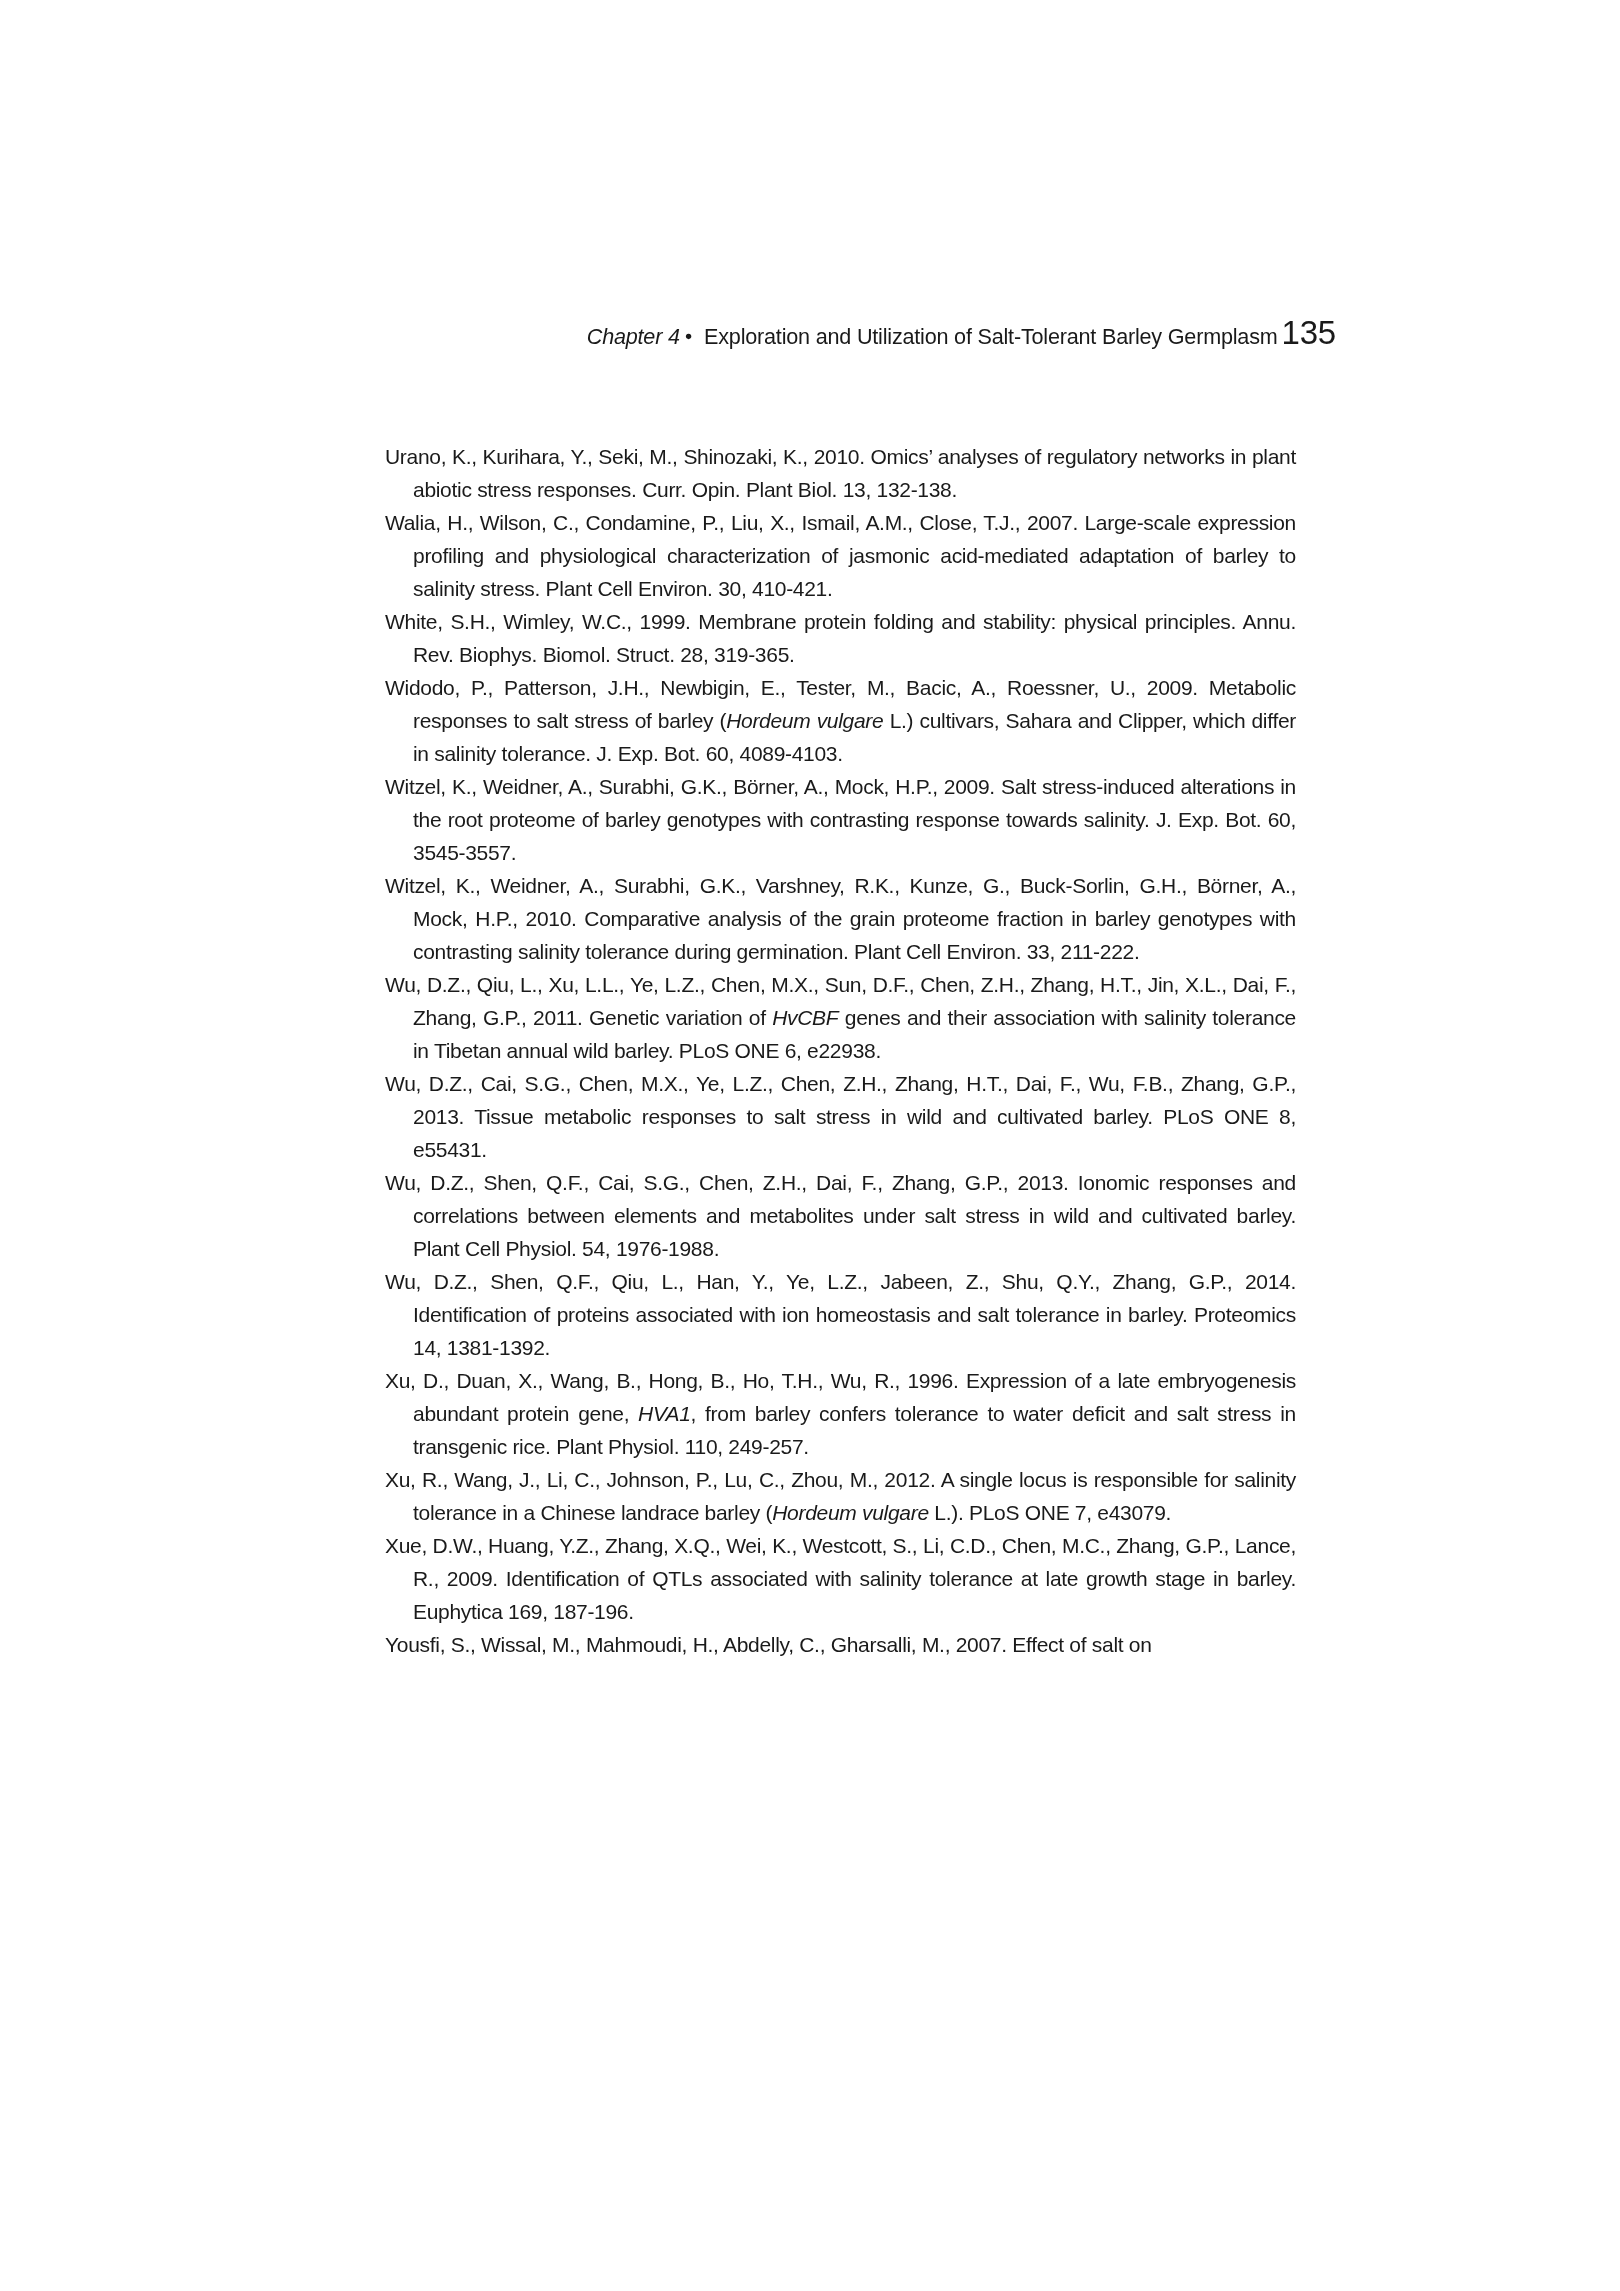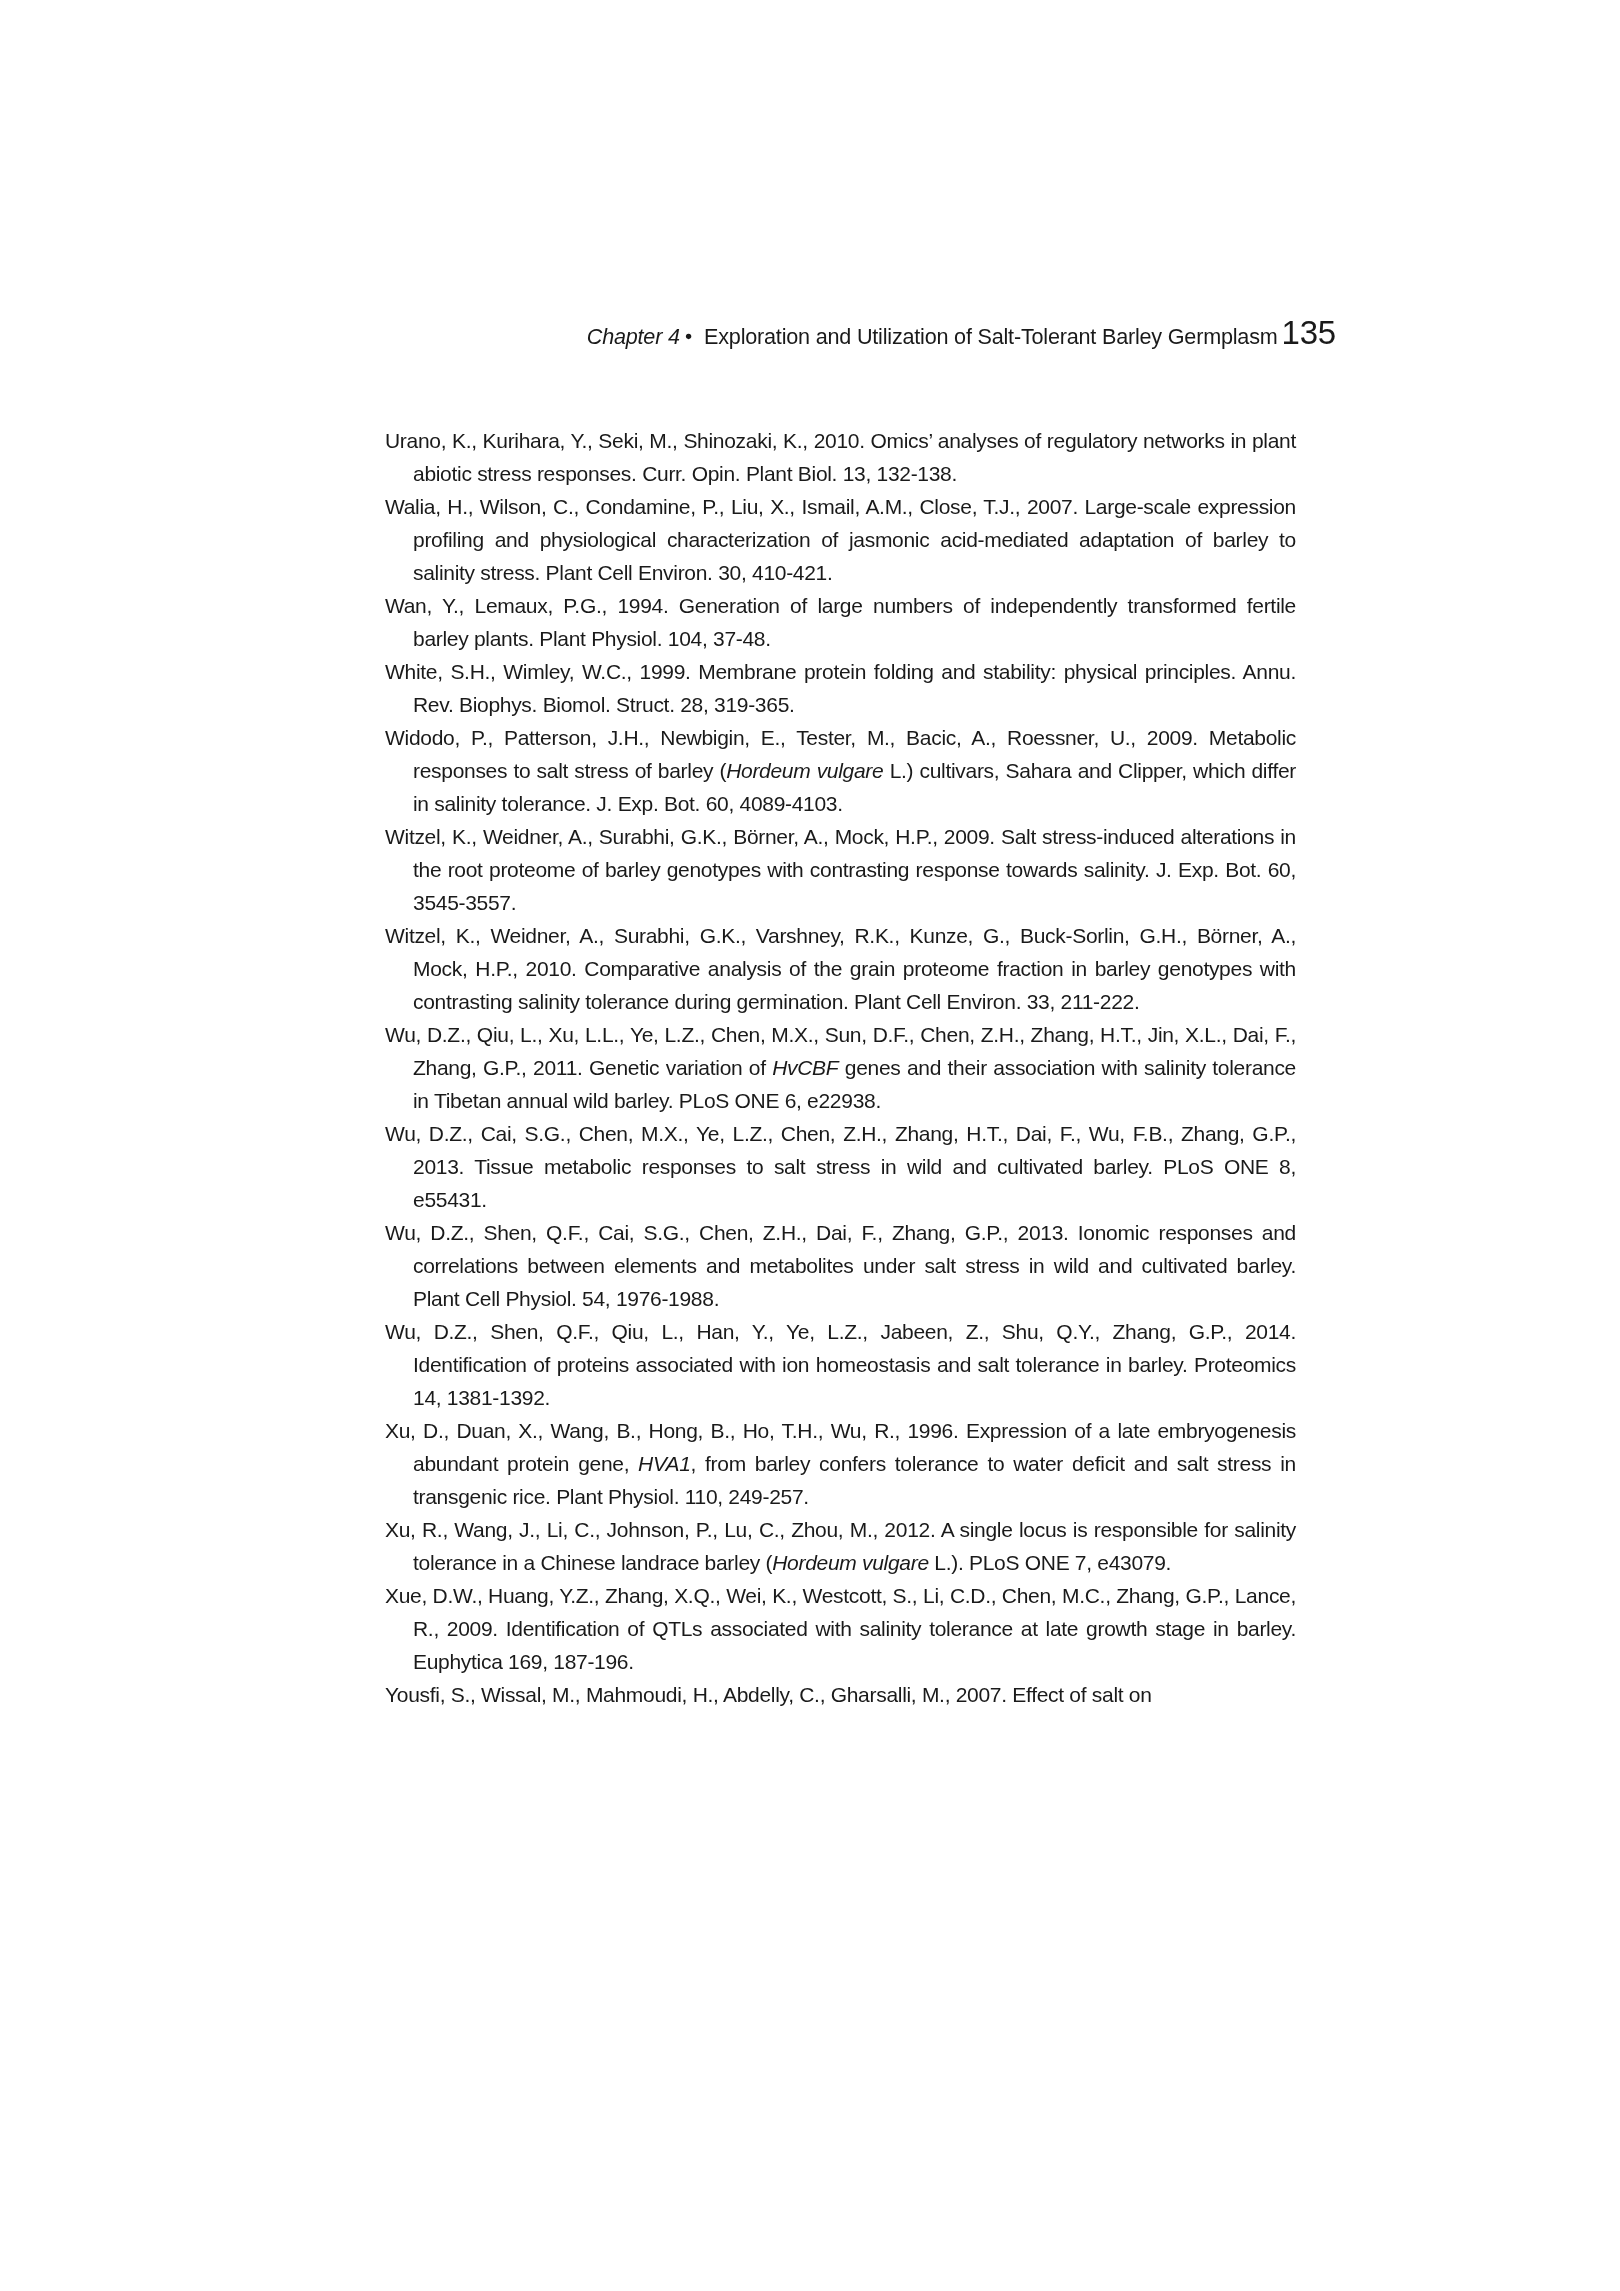--- a/index.html
+++ b/index.html
@@ -36,21 +36,21 @@
     margin-right: 11.8px;
   }
   .header-title {
     margin-right: 4px;
   }
   .page-number {
     font-size: 33px;
   }
   .references {
     position: absolute;
-    top: 424px;
+    top: 440px;
     left: 385px;
     width: 911px;
     font-size: 21px;
     line-height: 33px;
     letter-spacing: -0.3px;
     color: #1a1a1a;
   }
   .ref {
     margin: 0;
     text-align: justify;
@@ -64,21 +64,20 @@
 
 <div class="page">
 
   <div class="running-header">
     <span class="chapter-label">Chapter 4</span><span class="bullet-icon">●</span><span class="header-title">Exploration and Utilization of Salt-Tolerant Barley Germplasm</span><span class="page-number">135</span>
   </div>
 
   <div class="references">
       <p class="ref"><span>Urano, K., Kurihara, Y., Seki, M., Shinozaki, K., 2010. Omics’ analyses of regulatory networks in plant abiotic stress responses. Curr. Opin. Plant Biol. 13, 132-138.</span></p>
       <p class="ref"><span>Walia, H., Wilson, C., Condamine, P., Liu, X., Ismail, A.M., Close, T.J., 2007. Large-scale expression profiling and physiological characterization of jasmonic acid-mediated adaptation of barley to salinity stress. Plant Cell Environ. 30, 410-421.</span></p>
-      <p class="ref"><span>Wan, Y., Lemaux, P.G., 1994. Generation of large numbers of independently transformed fertile barley plants. Plant Physiol. 104, 37-48.</span></p>
       <p class="ref"><span>White, S.H., Wimley, W.C., 1999. Membrane protein folding and stability: physical principles. Annu. Rev. Biophys. Biomol. Struct. 28, 319-365.</span></p>
       <p class="ref"><span>Widodo, P., Patterson, J.H., Newbigin, E., Tester, M., Bacic, A., Roessner, U., 2009. Metabolic responses to salt stress of barley (</span><i>Hordeum vulgare</i><span> L.) cultivars, Sahara and Clipper, which differ in salinity tolerance. J. Exp. Bot. 60, 4089-4103.</span></p>
       <p class="ref"><span>Witzel, K., Weidner, A., Surabhi, G.K., Börner, A., Mock, H.P., 2009. Salt stress-induced alterations in the root proteome of barley genotypes with contrasting response towards salinity. J. Exp. Bot. 60, 3545-3557.</span></p>
       <p class="ref"><span>Witzel, K., Weidner, A., Surabhi, G.K., Varshney, R.K., Kunze, G., Buck-Sorlin, G.H., Börner, A., Mock, H.P., 2010. Comparative analysis of the grain proteome fraction in barley genotypes with contrasting salinity tolerance during germination. Plant Cell Environ. 33, 211-222.</span></p>
       <p class="ref"><span>Wu, D.Z., Qiu, L., Xu, L.L., Ye, L.Z., Chen, M.X., Sun, D.F., Chen, Z.H., Zhang, H.T., Jin, X.L., Dai, F., Zhang, G.P., 2011. Genetic variation of </span><i>HvCBF</i><span> genes and their association with salinity tolerance in Tibetan annual wild barley. PLoS ONE 6, e22938.</span></p>
       <p class="ref"><span>Wu, D.Z., Cai, S.G., Chen, M.X., Ye, L.Z., Chen, Z.H., Zhang, H.T., Dai, F., Wu, F.B., Zhang, G.P., 2013. Tissue metabolic responses to salt stress in wild and cultivated barley. PLoS ONE 8, e55431.</span></p>
       <p class="ref"><span>Wu, D.Z., Shen, Q.F., Cai, S.G., Chen, Z.H., Dai, F., Zhang, G.P., 2013. Ionomic responses and correlations between elements and metabolites under salt stress in wild and cultivated barley. Plant Cell Physiol. 54, 1976-1988.</span></p>
       <p class="ref"><span>Wu, D.Z., Shen, Q.F., Qiu, L., Han, Y., Ye, L.Z., Jabeen, Z., Shu, Q.Y., Zhang, G.P., 2014. Identification of proteins associated with ion homeostasis and salt tolerance in barley. Proteomics 14, 1381-1392.</span></p>
       <p class="ref"><span>Xu, D., Duan, X., Wang, B., Hong, B., Ho, T.H., Wu, R., 1996. Expression of a late embryogenesis abundant protein gene, </span><i>HVA1</i><span>, from barley confers tolerance to water deficit and salt stress in transgenic rice. Plant Physiol. 110, 249-257.</span></p>
       <p class="ref"><span>Xu, R., Wang, J., Li, C., Johnson, P., Lu, C., Zhou, M., 2012. A single locus is responsible for salinity tolerance in a Chinese landrace barley (</span><i>Hordeum vulgare</i><span> L.). PLoS ONE 7, e43079.</span></p>

